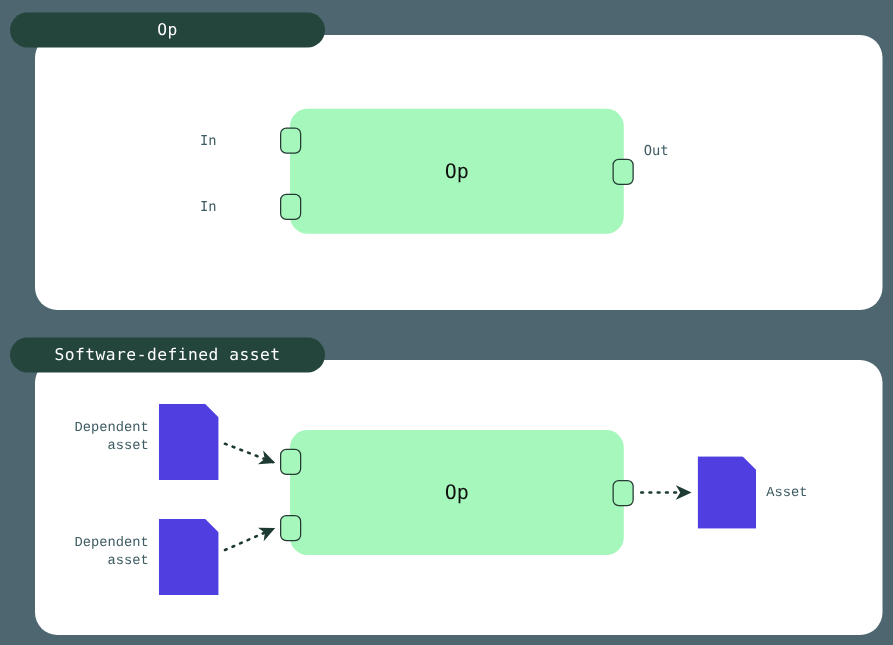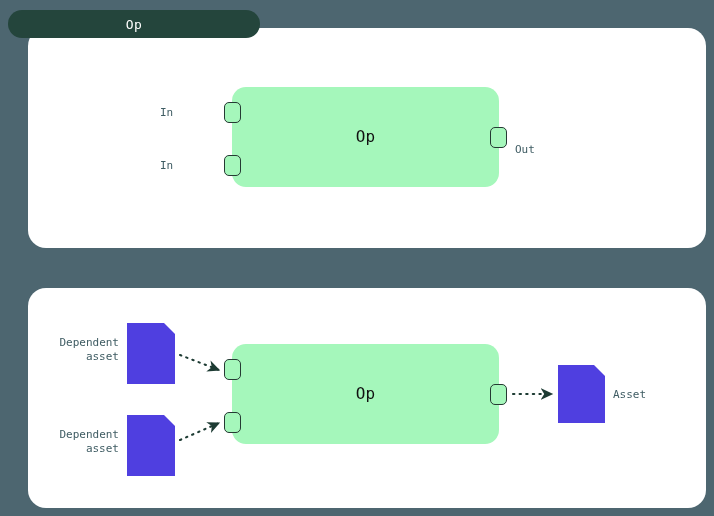--- a/index.html
+++ b/index.html
@@ -112,20 +112,21 @@
     -webkit-clip-path: polygon(0 0, calc(100% - 11px) 0, 100% 11px, 100% 100%, 0 100%);
     clip-path: polygon(0 0, calc(100% - 11px) 0, 100% 11px, 100% 100%, 0 100%);
   }
 
   .asset-label {
     position: absolute;
     font-size: 11px;
     color: #3f5c63;
     line-height: 14px;
     white-space: pre-line;
+    font-family: Liberation Mono, monospace;
   }
   .asset-label.right-align { text-align: right; }
   .asset-label.left-align  { text-align: left; }
 
   
   .connectors {
     position: absolute;
     left: 0;
     top: 0;
     width: 714px;
@@ -151,29 +152,32 @@
       <span class="op-box-label">Op</span>
     </div>
 
     <div class="port" style="left:224px; top:102px;"></div>
     <div class="port-label left" style="left:160px; top:107px; width:56px;">In</div>
 
     <div class="port" style="left:224px; top:155px;"></div>
     <div class="port-label left" style="left:160px; top:160px; width:56px;">In</div>
 
     <div class="port" style="left:490px; top:127px;"></div>
-    <div class="port-label right" style="left:515px; top:144px; width:60px;">Out</div>
+    <div class="port-label right" style="left:515px; top:115px; width:60px;">Out</div>
 
   </div>
 </section>
 
 <section class="panel" id="panel-asset">
 
   <div class="card"></div>
 
+  <div class="tab">
+    <span class="tab-label">Software-defined asset</span>
+  </div>
 
   <div class="canvas">
 
     <svg class="connectors" width="714" height="256">
       <defs>
         <marker id="arrowhead" markerWidth="7" markerHeight="7" refX="5.4" refY="3" orient="auto" markerUnits="strokeWidth">
           <path d="M0,0.2 L6,3 L0,5.8 L1.7,3 Z" fill="#1d3b33"></path>
         </marker>
       </defs>
 

